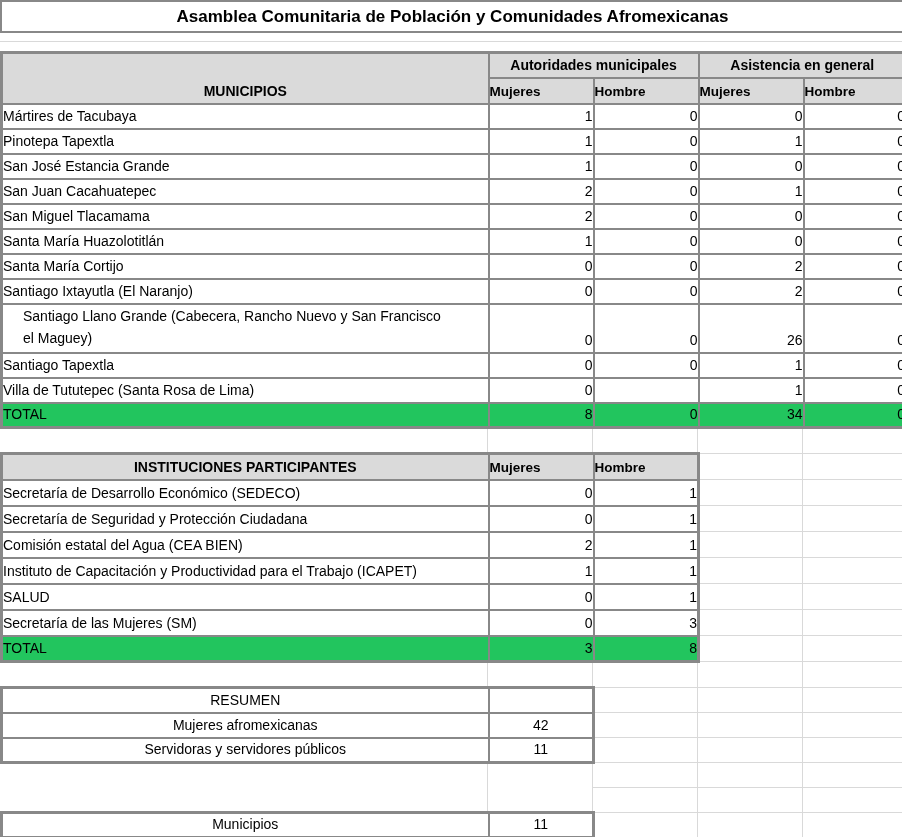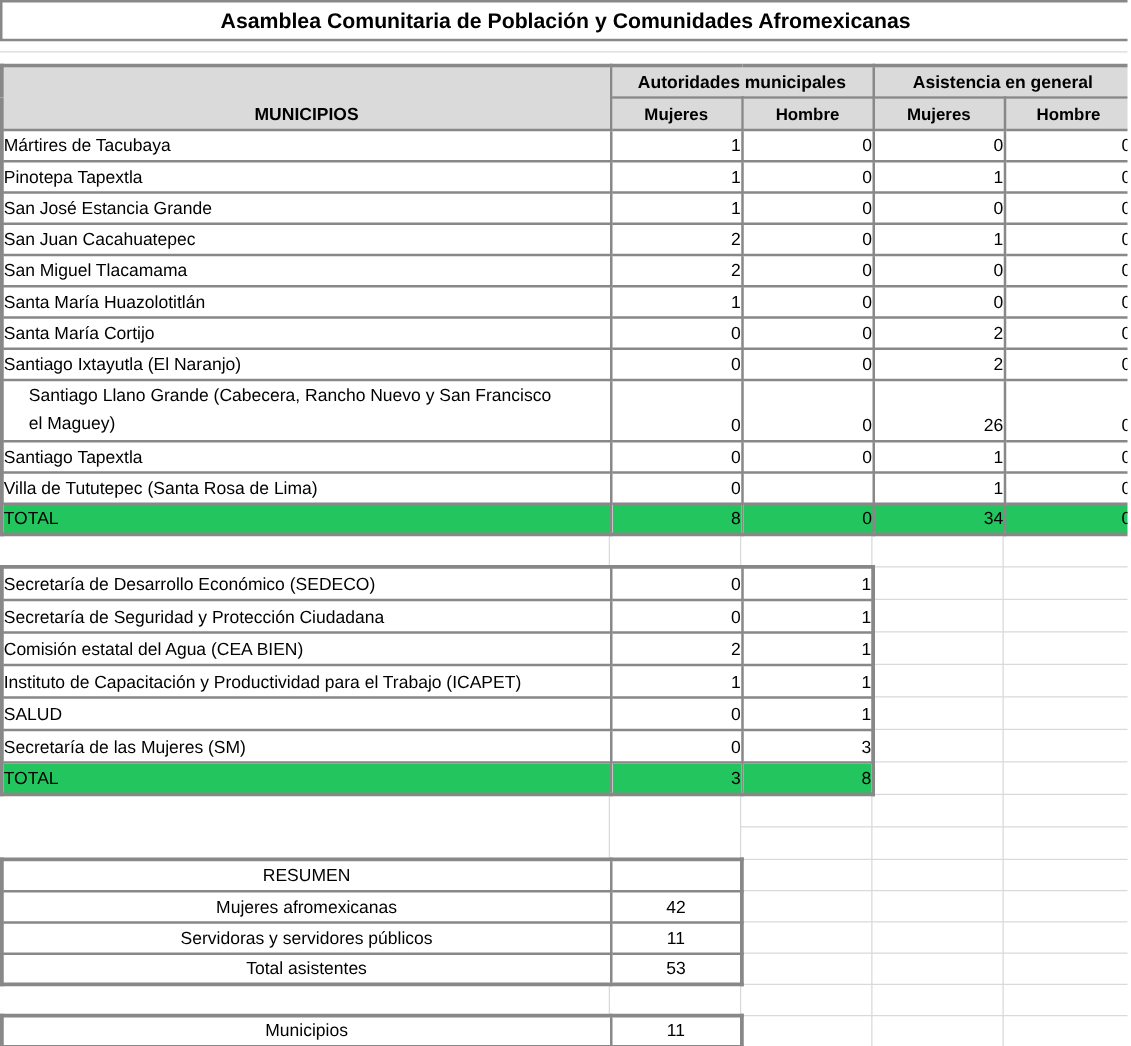--- a/index.html
+++ b/index.html
@@ -51,21 +51,21 @@
     overflow: hidden;
     white-space: nowrap;
     line-height: 17px;
   }
   td.lab { text-align: left;  padding-left: 4px; margin-left: 24px; }
   td.num { text-align: right; padding-right: 7px; }
   td.ctr { text-align: center; }
   td.hdr { background: #dadada; font-weight: bold; }
   td.fill { background: #22c55e; }
   td.grp { text-align: center; }
-  td.sub { text-align: center; padding-left: 4px; font-size: 13.5px; }
+  td.sub { text-align: left; padding-left: 4px; font-size: 13.5px; }
   td.vm  { vertical-align: middle; padding-bottom: 0; }
   td.wrapcell { white-space: normal; }
   .wl { display: block; line-height: 22px; padding-left: 20px; }
 
   .r25 { height: 25px; }
   .r26 { height: 26px; }
   .r49 { height: 49px; }
 
   .t1 { left: 0; top: 51px;  width: 905px; }
   .t2 { left: 0; top: 452px; width: 697px; }
@@ -212,20 +212,25 @@
   </tbody>
     </table>
 
   <table class="xl t2">
     <colgroup>
       <col style="width:487px">
         <col style="width:105px">
         <col style="width:105px">
     </colgroup>
     <tbody>
+        <tr class="r26">
+      <td class="hdr ctr">INSTITUCIONES PARTICIPANTES</td>
+      <td class="hdr sub">Mujeres</td>
+      <td class="hdr sub">Hombre</td>
+    </tr>
     <tr class="r26">
       <td class="lab">Secretaría de Desarrollo Económico (SEDECO)</td>
       <td class="num">0</td>
       <td class="num">1</td>
     </tr>
     <tr class="r26">
       <td class="lab">Secretaría de Seguridad  y Protección Ciudadana</td>
       <td class="num">0</td>
       <td class="num">1</td>
     </tr>
@@ -268,24 +273,20 @@
       <td class="ctr"></td>
     </tr>
     <tr class="r25">
       <td class="ctr">Mujeres afromexicanas</td>
       <td class="ctr">42</td>
     </tr>
     <tr class="r25">
       <td class="ctr">Servidoras y servidores públicos</td>
       <td class="ctr">11</td>
     </tr>
-    <tr class="r25">
-      <td class="ctr">Total asistentes</td>
-      <td class="ctr">53</td>
-    </tr>
   </tbody>
     </table>
 
   <table class="xl t4">
     <colgroup>
       <col style="width:487px">
         <col style="width:105px">
     </colgroup>
     <tbody>
         <tr class="r25">

